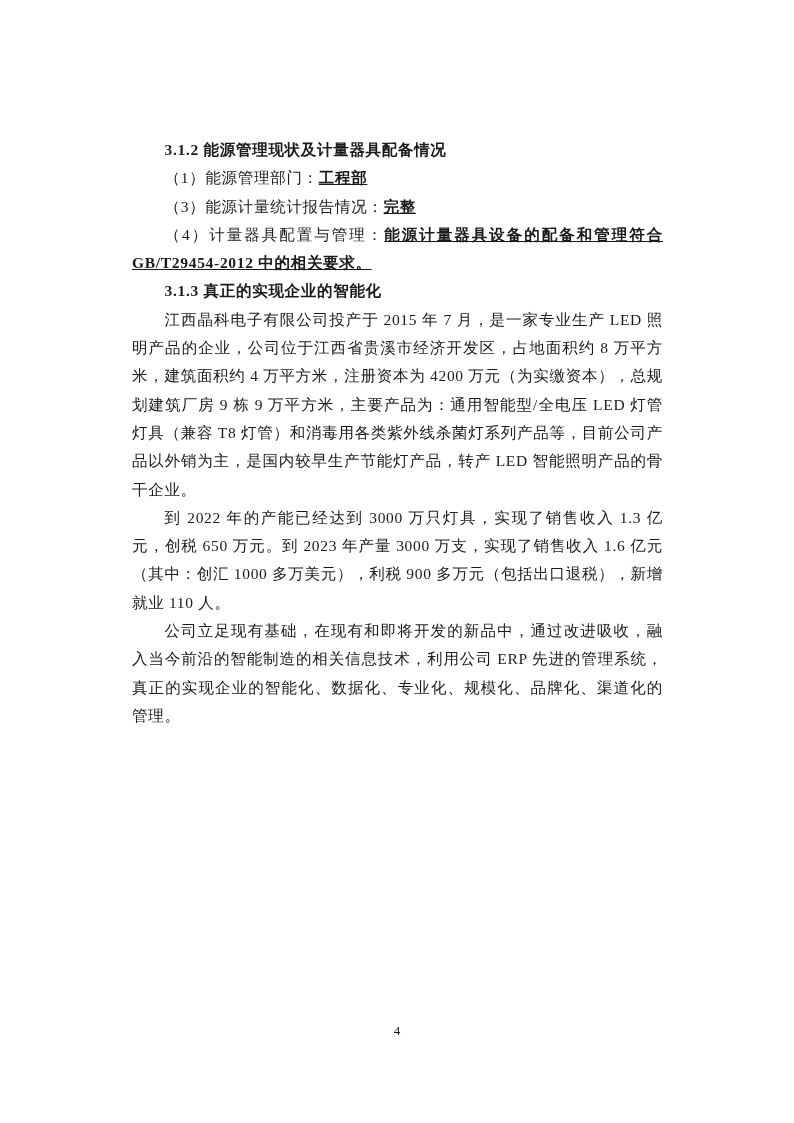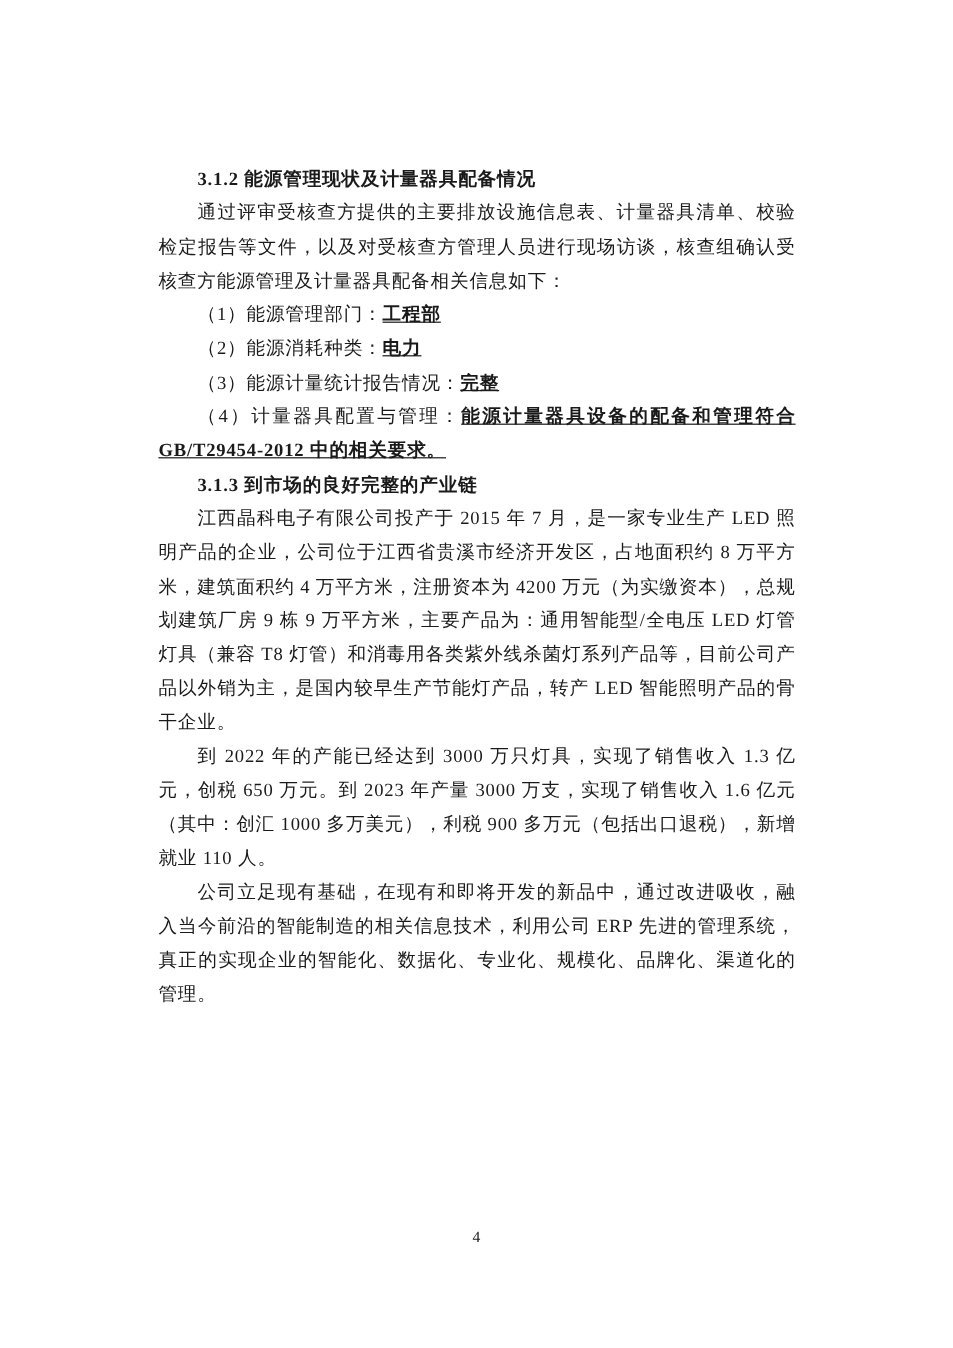--- a/index.html
+++ b/index.html
@@ -51,32 +51,30 @@
   }
 </style>
 </head>
 <body>
 
 <div class="page">
   <div class="content">
 
     <h3 class="heading">3.1.2 能源管理现状及计量器具配备情况</h3>
 
-    <p class="para">通过评审受核查方提供的主要排放设施信息表、计量器具清单、校验检定报告等文件，以及对受核查方管理人员进行现场访谈，核查组确认受核查方能源管理及计量器具配备相关信息如下：</p>
 
     <p class="para"><span>（1）能源管理部门：</span><span class="b">工程部</span></p>
 
-    <p class="para"><span>（2）能源消耗种类：</span><span class="b">电力</span></p>
 
     <p class="para"><span>（3）能源计量统计报告情况：</span><span class="b">完整</span></p>
 
     <p class="para"><span>（4）计量器具配置与管理：</span><span class="b">能源计量器具设备的配备和管理符合 GB/T29454-2012 中的相关要求。</span></p>
 
 
-    <h3 class="heading">3.1.3 到市场的良好完整的产业链</h3>
+    <h3 class="heading">3.1.3 真正的实现企业的智能化</h3>
 
     <p class="para">江西晶科电子有限公司投产于 2015 年 7 月，是一家专业生产 LED 照明产品的企业，公司位于江西省贵溪市经济开发区，占地面积约 8 万平方米，建筑面积约 4 万平方米，注册资本为 4200 万元（为实缴资本），总规划建筑厂房 9 栋 9 万平方米，主要产品为：通用智能型/全电压 LED 灯管灯具（兼容 T8 灯管）和消毒用各类紫外线杀菌灯系列产品等，目前公司产品以外销为主，是国内较早生产节能灯产品，转产 LED 智能照明产品的骨干企业。</p>
 
 
     <p class="para">到 2022 年的产能已经达到 3000 万只灯具，实现了销售收入 1.3 亿元，创税 650 万元。到 2023 年产量 3000 万支，实现了销售收入 1.6 亿元（其中：创汇 1000 多万美元），利税 900 多万元（包括出口退税），新增就业 110 人。</p>
 
     <p class="para">公司立足现有基础，在现有和即将开发的新品中，通过改进吸收，融入当今前沿的智能制造的相关信息技术，利用公司 ERP 先进的管理系统，真正的实现企业的智能化、数据化、专业化、规模化、品牌化、渠道化的管理。</p>
 
   </div>
 

